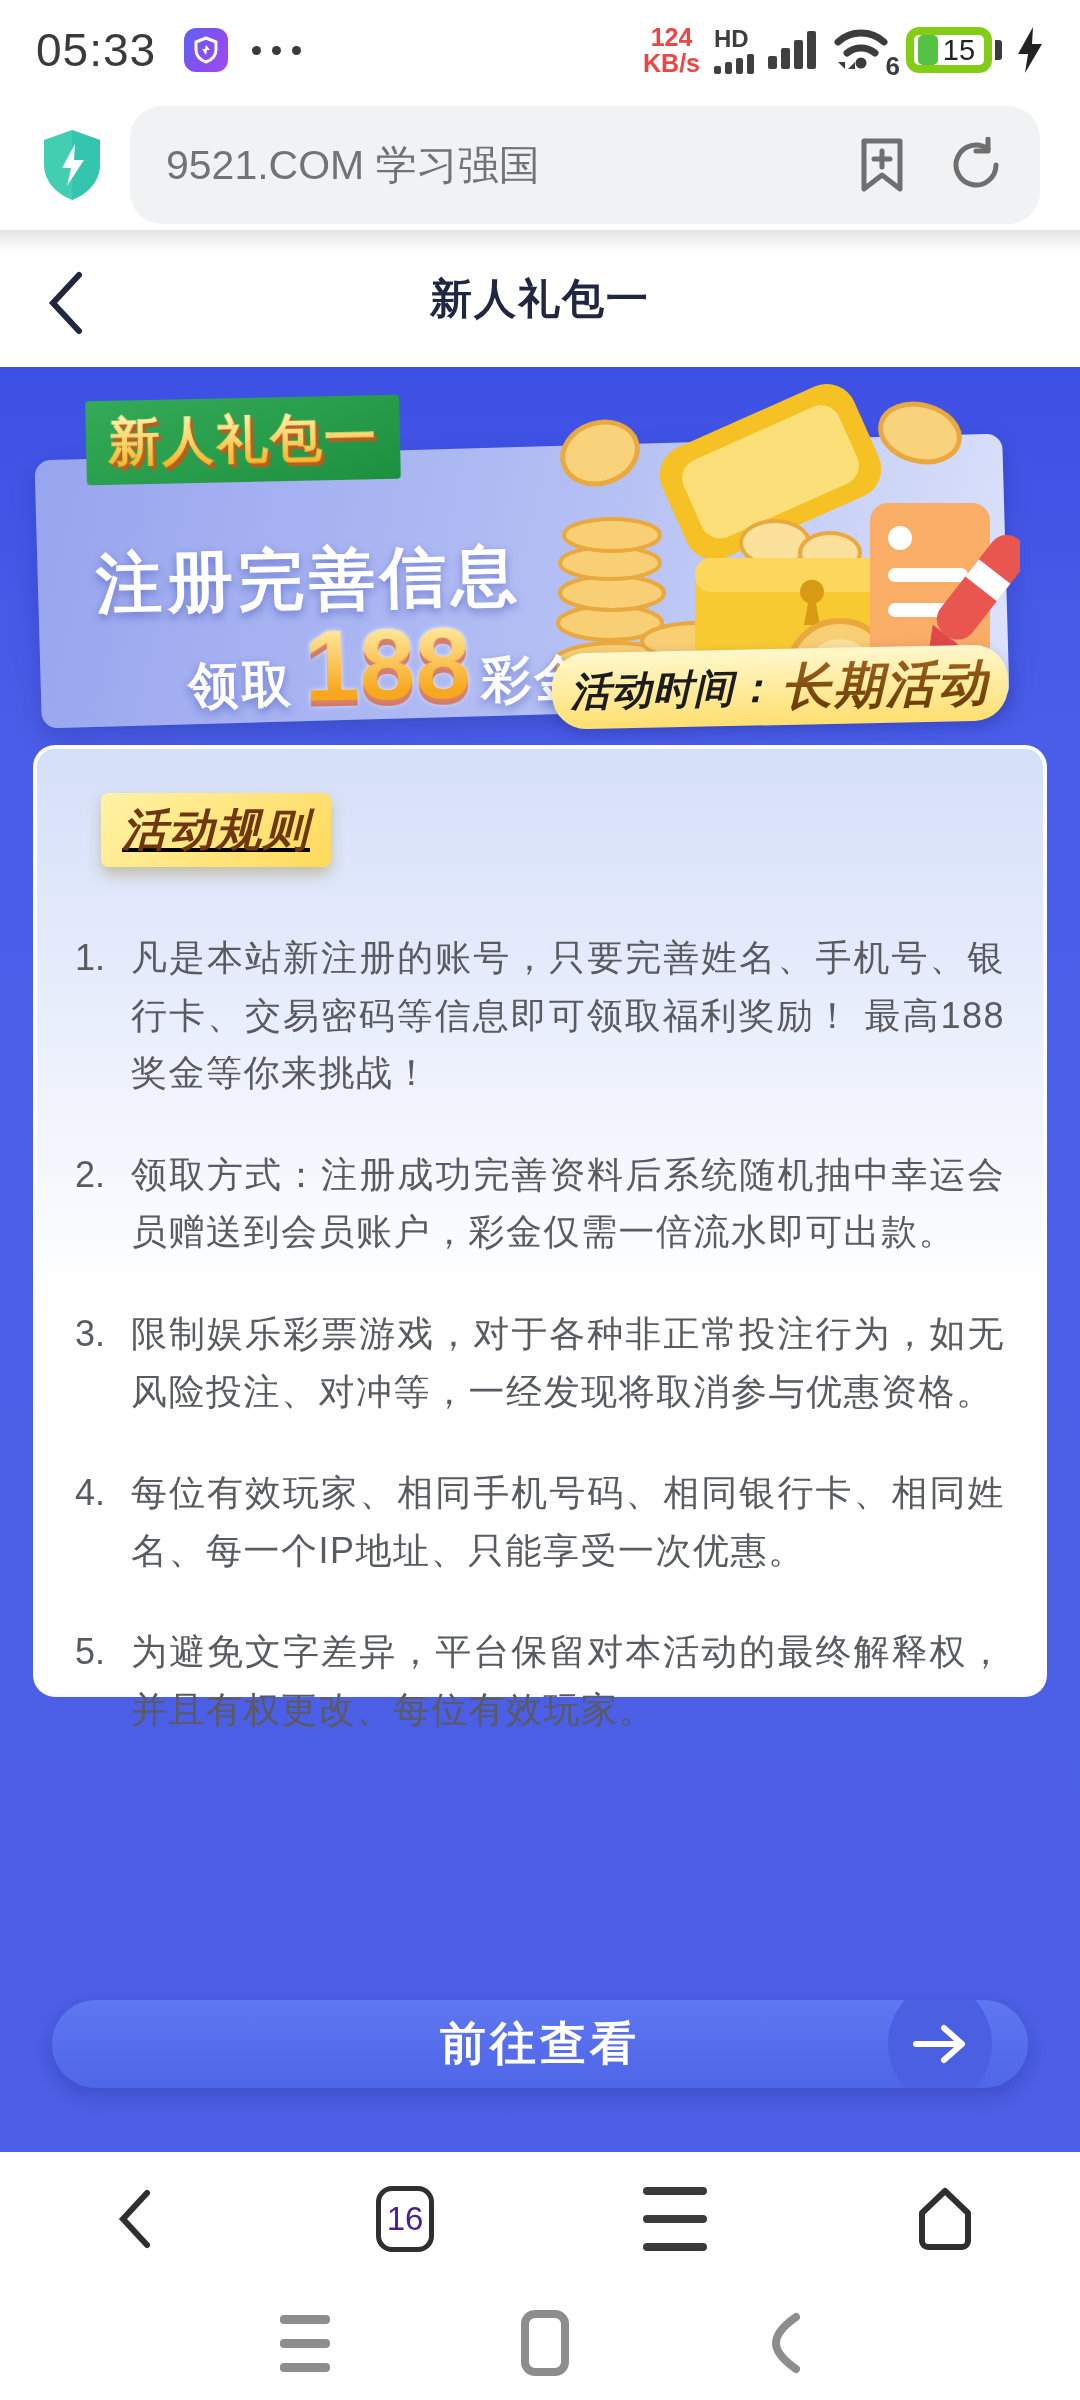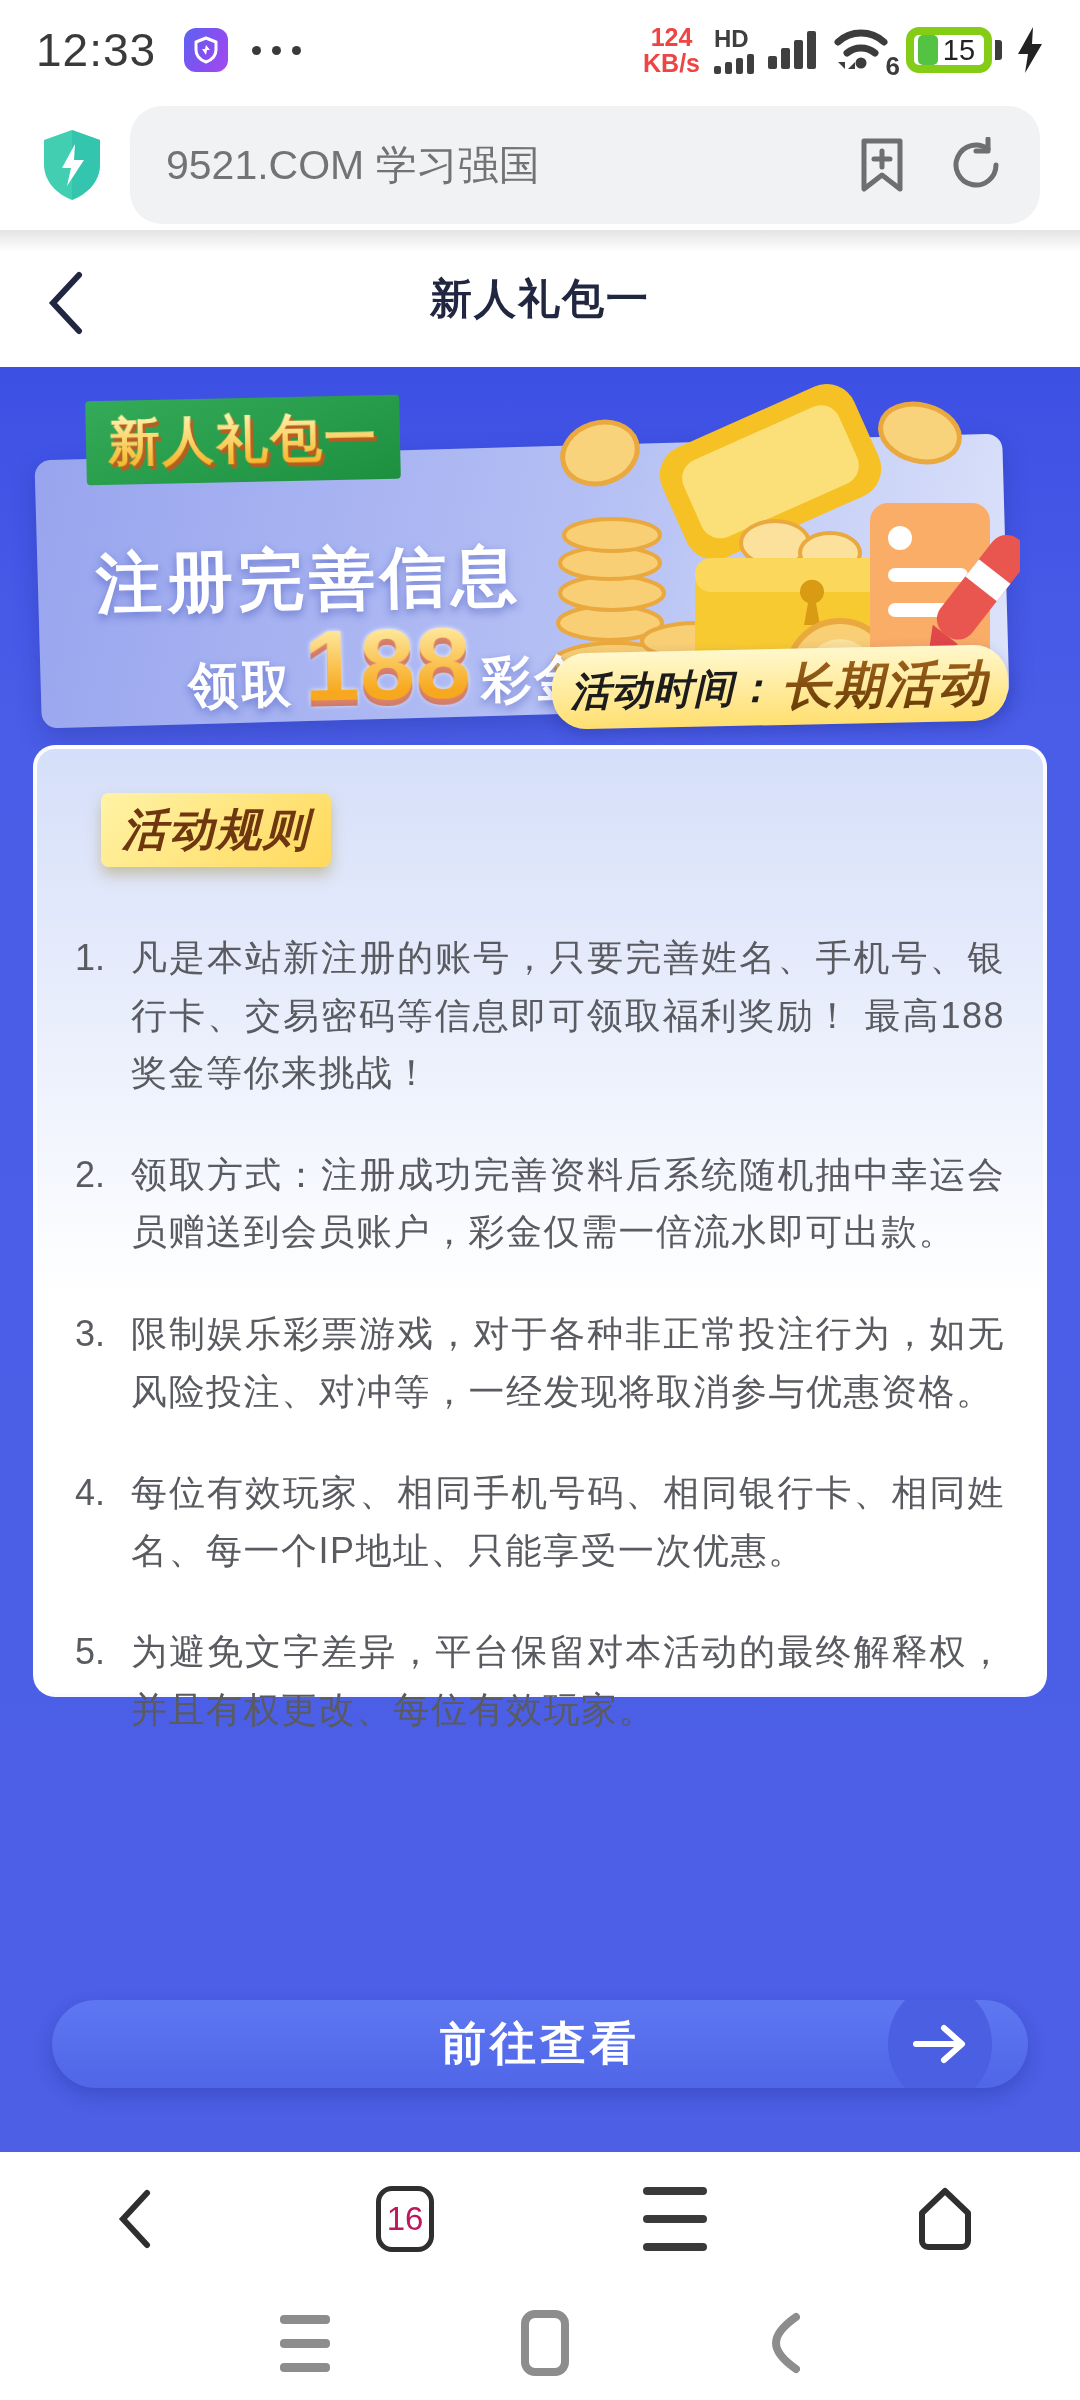--- a/index.html
+++ b/index.html
@@ -130,20 +130,21 @@
     position:absolute; left:33px; top:378px; width:1014px; height:952px;
     border-radius:22px; border:4px solid rgba(255,255,255,.9);
     background:linear-gradient(180deg,#d5dff9 0%, #e9eefc 28%, #ffffff 58%, #ffffff 100%);
     padding:44px 38px 0 38px;
   }
   .rules-badge {
     width:230px; height:74px; margin-left:26px;
     background:linear-gradient(135deg,#fff3a6 0%, #ffd95c 100%);
     border-radius:8px; display:flex; align-items:center; justify-content:center;
     box-shadow:0 8px 14px rgba(150,120,30,.35);
+    text-decoration:underline;
   }
   .rules-badge span { font-size:45px; font-weight:900; font-style:italic; color:#6e3710; letter-spacing:2px; }
   .rules-list { margin-top:62px; list-style:none; }
   .rule-item { display:flex; margin-bottom:44px; }
   .rule-num {
     flex:0 0 56px; font-size:36px; color:#595b60; line-height:1.6; text-align:left;
   }
   .rule-text {
     flex:1; font-size:36px; color:#595b60; line-height:1.6; letter-spacing:1.5px;
     text-align:justify;
@@ -165,21 +166,21 @@
 
   
   .browser-nav {
     position:absolute; top:2152px; left:0; width:1080px; height:134px; background:#fff;
     display:flex; align-items:center; justify-content:space-around;
   }
   .bn-item { display:flex; align-items:center; justify-content:center; width:150px; height:120px; }
   .tab-box {
     width:58px; height:66px; border:5px solid #2f2f2f; border-radius:16px;
     display:flex; align-items:center; justify-content:center;
-    font-size:33px; color:#be185d;
+    font-size:33px; color:#4c1d95;
   }
   .ai-circle {
     width:120px; height:128px; border-radius:50%;
     background:linear-gradient(115deg,#ef4e6e 5%, #9d52f2 48%, #f89d3e 95%);
     display:flex; align-items:center; justify-content:center;
     font-size:48px; font-weight:bold; color:#fff;
   }
   .burger { display:flex; flex-direction:column; gap:20px; }
   .burger i { width:64px; height:8px; background:#3a3a3a; border-radius:4px; }
 
@@ -193,21 +194,21 @@
   .sn-burger { display:flex; flex-direction:column; gap:15px; }
   .sn-burger i { width:50px; height:9px; background:#8d8d8d; border-radius:4px; }
   .sn-square { width:48px; height:66px; border:8px solid #8d8d8d; border-radius:14px; }
 </style>
 </head>
 <body>
 
 <div id="screen">
 
   <div class="status-bar">
-    <span class="time">12:33</span>
+    <span class="time">05:33</span>
     <span class="app-badge">
       <svg width="28" height="28" viewBox="0 0 28 28">
         <path d="M14 2 L24 6 V14 c0 6-4.5 10-10 12 C8.5 24 4 20 4 14 V6 Z" fill="none" stroke="#fff" stroke-width="3" stroke-linejoin="round"></path>
         <path d="M14 9 l4 5 h-3 l-1 5 -4-6 h3 z" fill="#fff"></path>
       </svg>
     </span>
     <span class="dots">
         <i></i>
         <i></i>
         <i></i>

